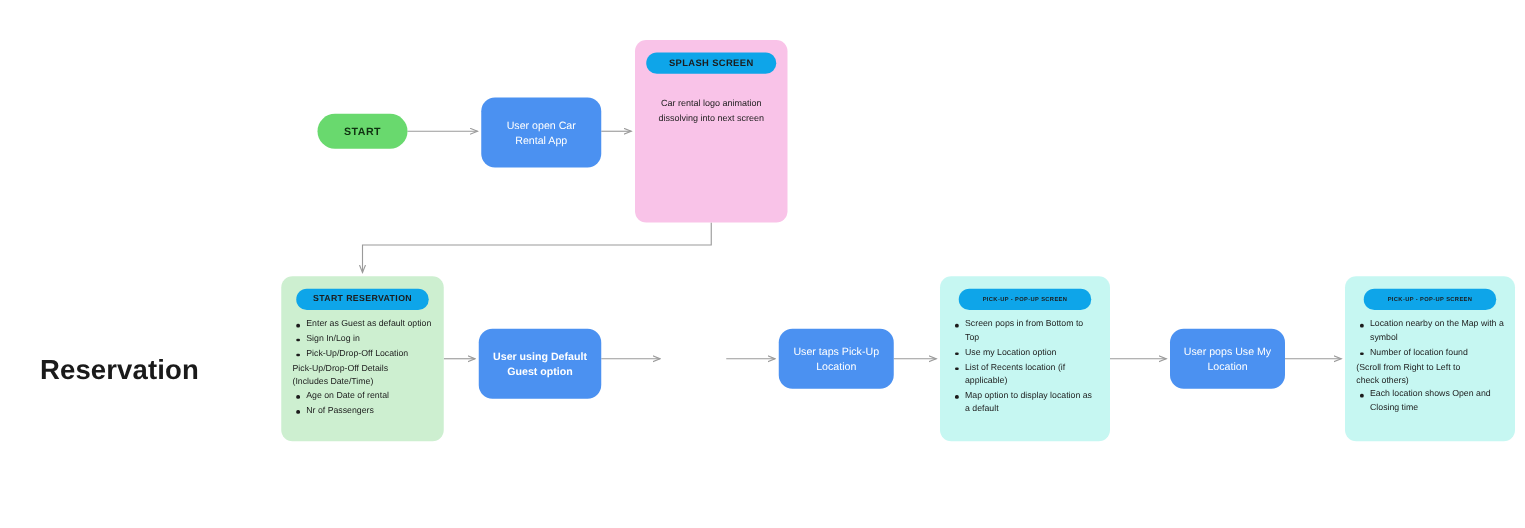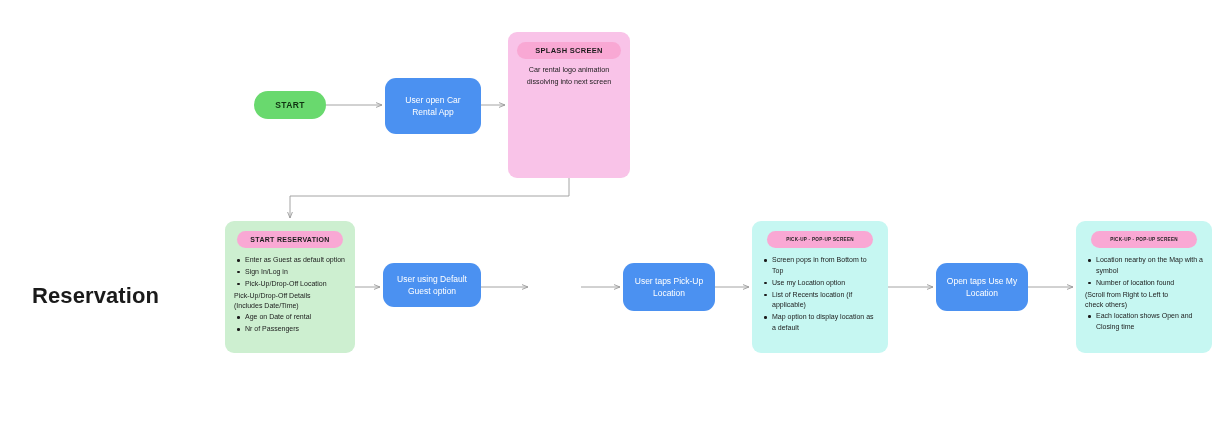--- a/index.html
+++ b/index.html
@@ -58,21 +58,21 @@
     display: flex;
     align-items: center;
     justify-content: center;
     text-align: center;
     color: #ffffff;
     font-size: 8.5px;
     line-height: 1.45;
     padding: 4px 8px;
   }
   #proc-open-app   { left: 385px; top: 78px;  width: 96px; height: 56px; }
-  #proc-default-guest { left: 383px; top: 263px; width: 98px; height: 44px; }
+  #proc-default-guest { left: 383px; top: 263px; width: 98px; height: 56px; font-weight: bold; }
   #proc-taps-pickup   { left: 623px; top: 263px; width: 92px; height: 48px; }
   #proc-use-my-loc    { left: 936px; top: 263px; width: 92px; height: 48px; }
 
   
   .decision {
     left: 531px;
     top: 262px;
     width: 50px;
     height: 50px;
   }
@@ -100,21 +100,21 @@
     border-radius: 9px;
     padding: 8px 9px 10px 9px;
   }
   #card-splash      { left: 508px; top: 32px;  width: 122px; height: 146px; background: #f9c3e8; }
   #card-start-res   { left: 225px; top: 221px; width: 130px; height: 132px; background: #cdefd0; }
   #card-pickup-popup{ left: 752px; top: 221px; width: 136px; height: 132px; background: #c6f7f2; }
   #card-map-popup   { left: 1076px; top: 221px; width: 136px; height: 132px; background: #c6f7f2; }
 
   .pill {
     margin: 2px auto 0 auto;
-    background: #f9a8d4;
+    background: #0ea5e9;
     border-radius: 10px;
     height: 17px;
     display: flex;
     align-items: center;
     justify-content: center;
     color: #1c1c1c;
     font-weight: bold;
     letter-spacing: 0.3px;
     text-align: center;
     padding: 0 6px;
@@ -125,21 +125,21 @@
   #card-pickup-popup .pill { width: 106px; font-size: 4.6px; }
   #card-map-popup .pill { width: 106px; font-size: 4.6px; }
 
   .card-body {
     margin-top: 7px;
     font-size: 7px;
     line-height: 1.55;
     color: #1c1c1c;
   }
   .card-centered-body {
-    margin-top: 5px;
+    margin-top: 18px;
     font-size: 7.2px;
     line-height: 1.6;
     text-align: center;
     color: #1c1c1c;
   }
   .card-body ul {
     margin: 0;
     padding-left: 11px;
     list-style: none;
   }
@@ -251,21 +251,21 @@
       <ul>
         <li>Screen pops in from Bottom to Top</li>
         <li>Use my Location option</li>
         <li>List of Recents location (if applicable)</li>
         <li>Map option to display location as a  default</li>
       </ul>
     </div>
   </div>
 
   <div class="node process" id="proc-use-my-loc">
-    <span>Open taps Use My Location</span>
+    <span>User pops Use My Location</span>
   </div>
 
   <div class="node screen-card" id="card-map-popup">
     <div class="pill">PICK-UP - POP-UP SCREEN</div>
     <div class="card-body">
       <ul>
         <li>Location nearby on the Map with a symbol</li>
         <li>Number of location found</li>
       </ul>
       <div class="plain-line">(Scroll from Right to Left to</div>

